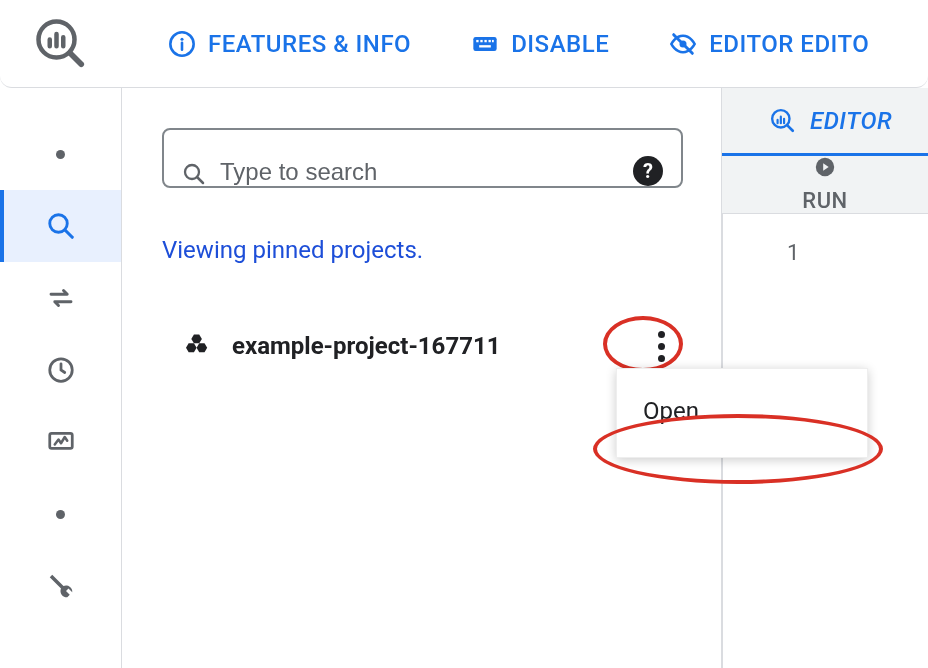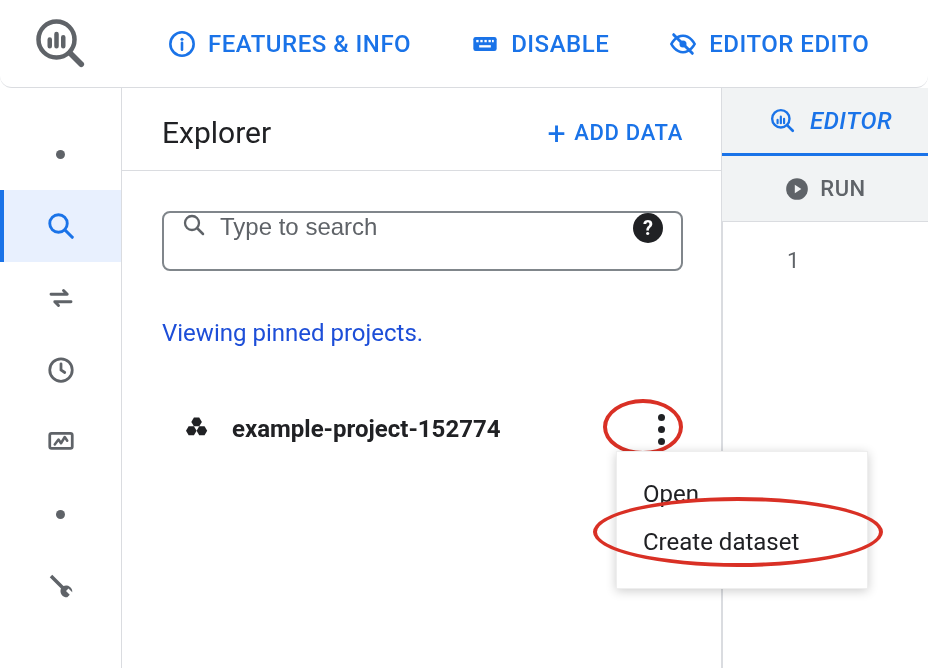--- a/index.html
+++ b/index.html
@@ -108,21 +108,21 @@
   cursor: pointer;
 }
 .add-plus {
   font-size: 32px;
   font-weight: 400;
   line-height: 1;
 }
 .explorer-body { padding: 40px 38px 20px 40px; }
 .search-box {
   display: flex;
-  align-items: flex-start;
+  align-items: flex-end;
   border: 2px solid #80868b;
   border-radius: 8px;
   height: 60px;
   padding: 0 18px;
   gap: 14px;
 }
 .search-box input {
   border: none;
   outline: none;
   flex: 1;
@@ -221,27 +221,28 @@
   letter-spacing: 0.5px;
   cursor: pointer;
   font-style: italic;
 }
 .editor-tab svg { width:26px; height:26px;}
 .run-row {
   display:flex;
   align-items:center;
   justify-content:center;
   gap:10px;
-  height:66px;
+  height:58px;
   color:#5f6368;
   font-size:22px;
   font-weight:500;
   letter-spacing:0.5px;
   cursor:pointer;
   border-bottom:1px solid #dadce0;
+  flex-direction:column;
 }
 .run-row svg { width:26px; height:26px; color:#5f6368; }
 .gutter {
   background: #fff;
   flex: 1;
   border-left: 1px solid #dadce0;
   position: relative;
 }
 .line-num {
   position:absolute;
@@ -326,56 +327,48 @@
         <div class="rail-dot"></div>
       </div>
     <div class="rail-item">
       <svg viewBox="0 0 24 24">
           <path d="M21 7a5 5 0 0 1-7 5L5 21l-2-2 9-9a5 5 0 0 1 5-7l-3 3 2 2 3-3z" fill="currentColor" transform="rotate(90 12 12)"></path>
         </svg>
     </div>
   </div>
 
   <div class="explorer-panel">
-    <div class="explorer-header">
-      <div class="explorer-title">Explorer</div>
-      <div class="add-data">
-        <span class="add-plus">+</span>
-        <span>ADD DATA</span>
-      </div>
-    </div>
     <div class="explorer-body">
       <div class="search-box">
         <svg class="search-icon" viewBox="0 0 24 24">
             <circle cx="10" cy="10" r="7" fill="none" stroke="currentColor" stroke-width="2.3"></circle>
             <path d="M15 15 L21 21" stroke="currentColor" stroke-width="2.5" stroke-linecap="round"></path>
           </svg>
         <input type="text" placeholder="Type to search" style="">
         <div class="help-circle">?</div>
       </div>
       <div class="pinned-text">Viewing pinned projects.</div>
       <div class="project-row">
         <div class="project-left">
           <svg class="hex-icon" viewBox="0 0 34 30">
             <polygon points="9,2 15,2 18,7 15,12 9,12 6,7" fill="#202124"></polygon>
             <polygon points="3,12 9,12 12,17 9,22 3,22 0,17" fill="#202124"></polygon>
             <polygon points="15,12 21,12 24,17 21,22 15,22 12,17" fill="#202124"></polygon>
           </svg>
-          <span class="project-name">example-project-152774</span>
+          <span class="project-name">example-project-167711</span>
         </div>
         <div class="kebab">
           <span></span>
             <span></span>
             <span></span>
         </div>
         <div class="kebab-highlight"></div>
 
         <div class="context-menu">
           <div class="context-item">Open</div>
-          <div class="context-item">Create dataset</div>
         </div>
         <div class="ellipse-annot"></div>
       </div>
     </div>
   </div>
 
   <div class="right-panel">
     <div class="editor-tab">
       <svg viewBox="0 0 24 24">
         <circle cx="10" cy="10" r="8" fill="none" stroke="#1a73e8" stroke-width="2.2"></circle>

